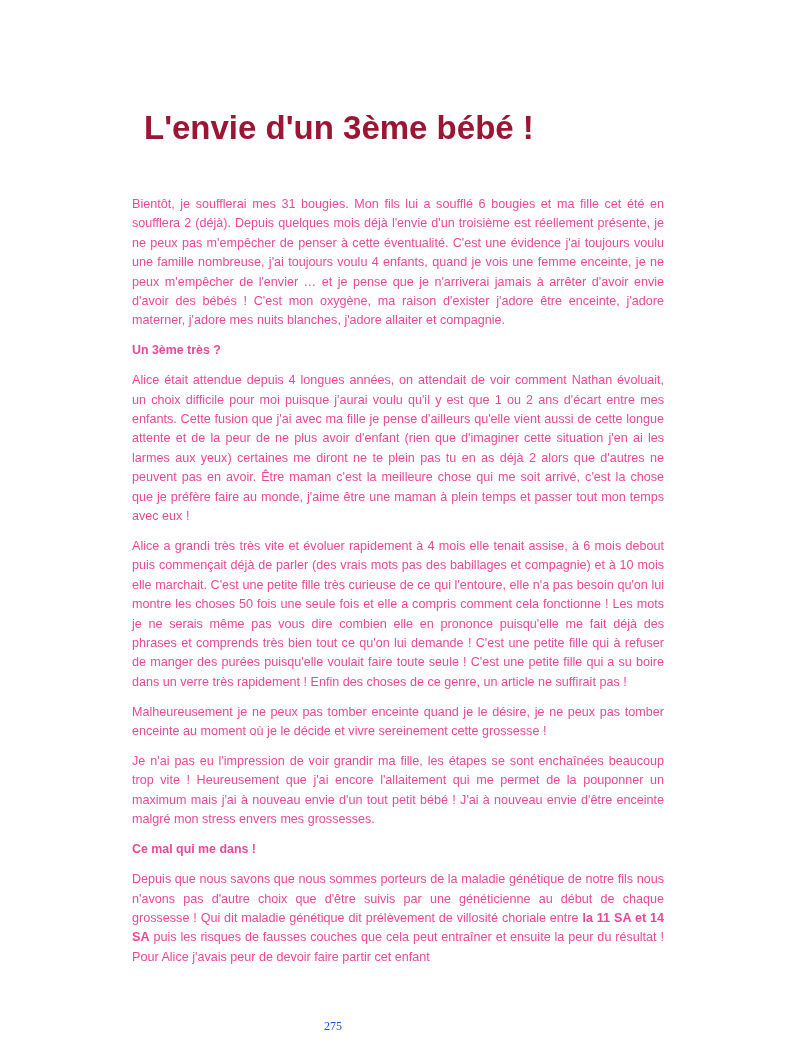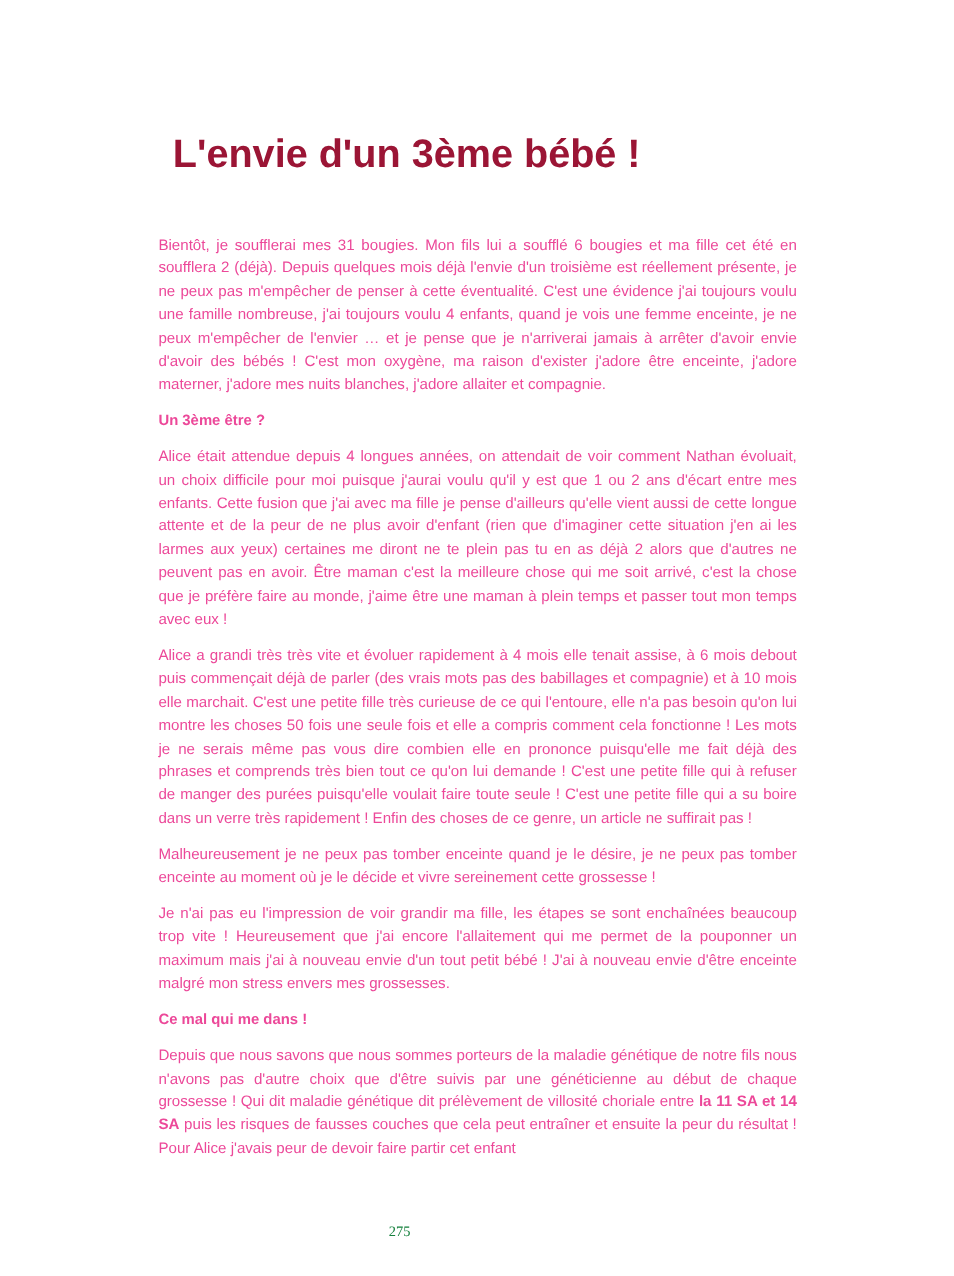--- a/index.html
+++ b/index.html
@@ -56,33 +56,33 @@
       font-weight: bold;
     }
     .page-number {
       position: absolute;
       top: 1019px;
       left: 0;
       width: 666px;
       text-align: center;
       font-family: "Liberation Serif", serif;
       font-size: 12px;
-      color: #15803d;
+      color: #1d4ed8;
     }
   </style>
 </head>
 <body>
 
 <div class="page">
   <h1 class="title">L'envie d'un 3ème bébé !</h1>
 
   <div class="body-text">
     <p class="para">Bientôt, je soufflerai mes 31 bougies.  Mon fils lui a soufflé 6 bougies et ma fille cet été en soufflera 2 (déjà). Depuis quelques mois déjà l'envie d'un troisième est réellement présente, je ne peux pas m'empêcher de penser à cette éventualité. C'est une évidence j'ai toujours voulu une famille nombreuse, j'ai toujours voulu 4 enfants, quand je vois une femme enceinte, je ne peux m'empêcher de l'envier … et je pense que je n'arriverai jamais à arrêter d'avoir envie d'avoir des bébés ! C'est mon oxygène, ma raison d'exister j'adore être enceinte, j'adore materner, j'adore mes nuits blanches, j'adore allaiter et compagnie.</p>
 
-    <p class="subheading">Un 3ème être ?</p>
+    <p class="subheading">Un 3ème très ?</p>
 
     <p class="para">Alice était attendue depuis 4 longues années, on attendait de voir comment Nathan évoluait, un choix difficile pour moi puisque j'aurai voulu qu'il y est que 1 ou 2 ans d'écart entre mes enfants. Cette fusion que j'ai avec ma fille je pense d'ailleurs qu'elle vient aussi de cette longue attente et de la peur de ne plus avoir d'enfant (rien que d'imaginer cette situation j'en ai les larmes aux yeux) certaines me diront ne te plein pas tu en as déjà 2 alors que d'autres ne peuvent pas en avoir. Être maman c'est la meilleure chose qui me soit arrivé, c'est la chose que je préfère faire au monde, j'aime être une maman à plein temps et passer tout mon temps avec eux !</p>
 
     <p class="para">Alice a grandi très très vite et évoluer rapidement à 4 mois elle tenait assise, à 6 mois debout puis commençait déjà de parler (des vrais mots pas des babillages et compagnie) et à 10 mois elle marchait. C'est une petite fille très curieuse de ce qui l'entoure, elle n'a pas besoin qu'on lui montre les choses 50 fois une seule fois et elle a compris comment cela fonctionne ! Les mots je ne serais même pas vous dire combien elle en prononce puisqu'elle me fait déjà des phrases et comprends très bien tout ce qu'on lui demande ! C'est une petite fille qui à refuser de manger des purées puisqu'elle voulait faire toute seule ! C'est une petite fille qui a su boire dans un verre très rapidement ! Enfin des choses de ce genre, un article ne suffirait pas !</p>
 
     <p class="para">Malheureusement je ne peux pas tomber enceinte quand je le désire, je ne peux pas tomber enceinte au moment où je le décide et vivre sereinement cette grossesse !</p>
 
     <p class="para">Je n'ai pas eu l'impression de voir grandir ma fille, les étapes se sont enchaînées beaucoup trop vite ! Heureusement que j'ai encore l'allaitement qui me permet de la pouponner un maximum mais j'ai à nouveau envie d'un tout petit bébé ! J'ai à nouveau envie d'être enceinte malgré mon stress envers mes grossesses.</p>
 
     <p class="subheading">Ce mal qui me dans !</p>

